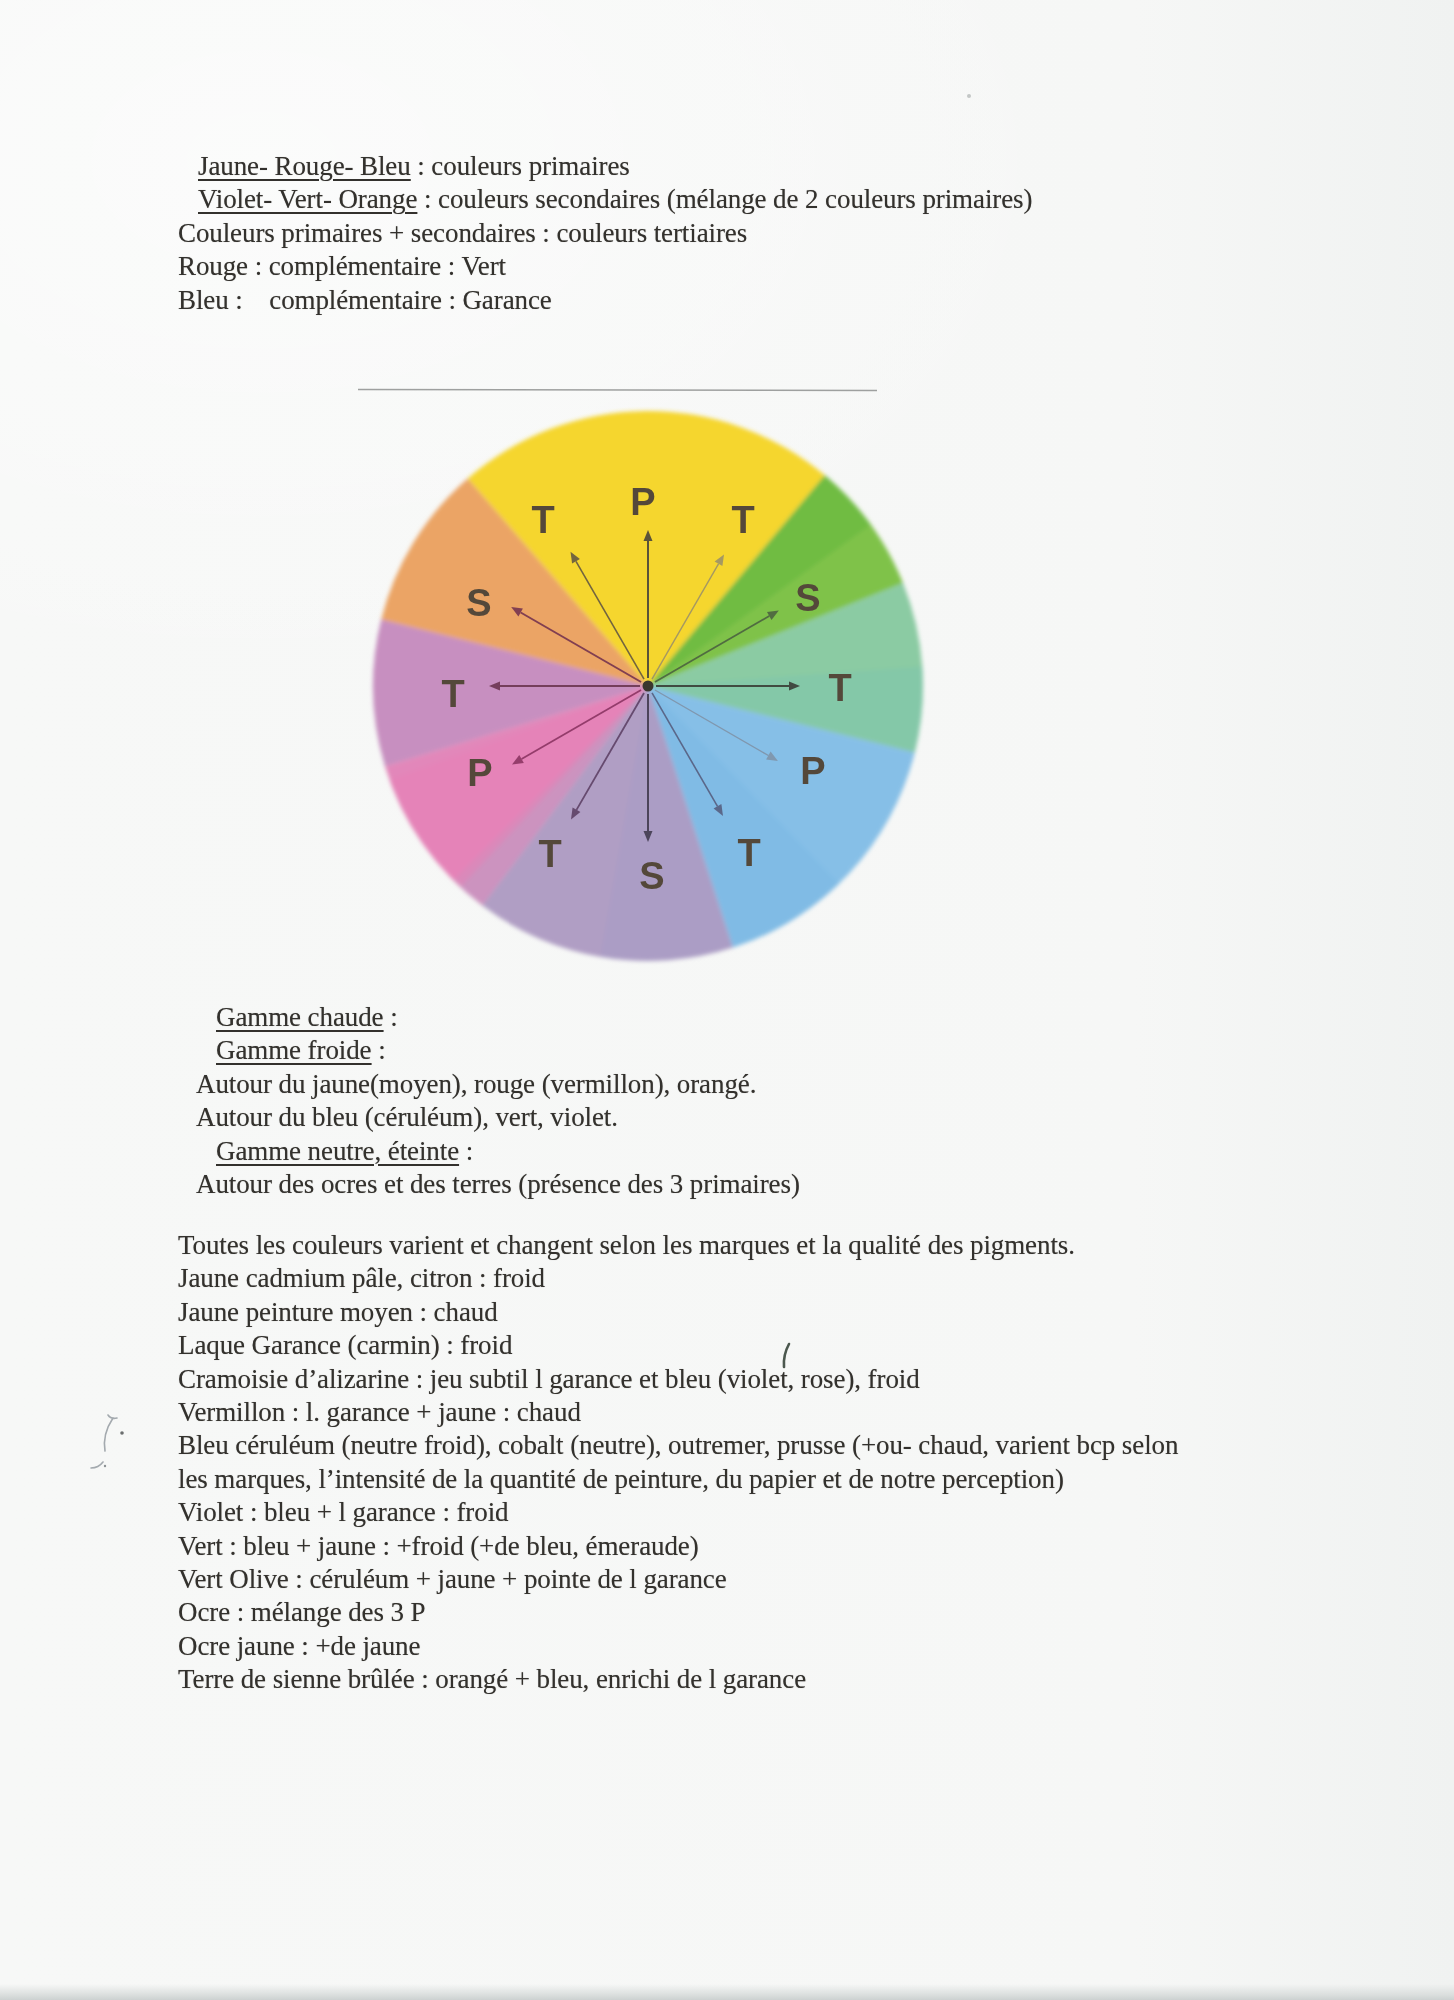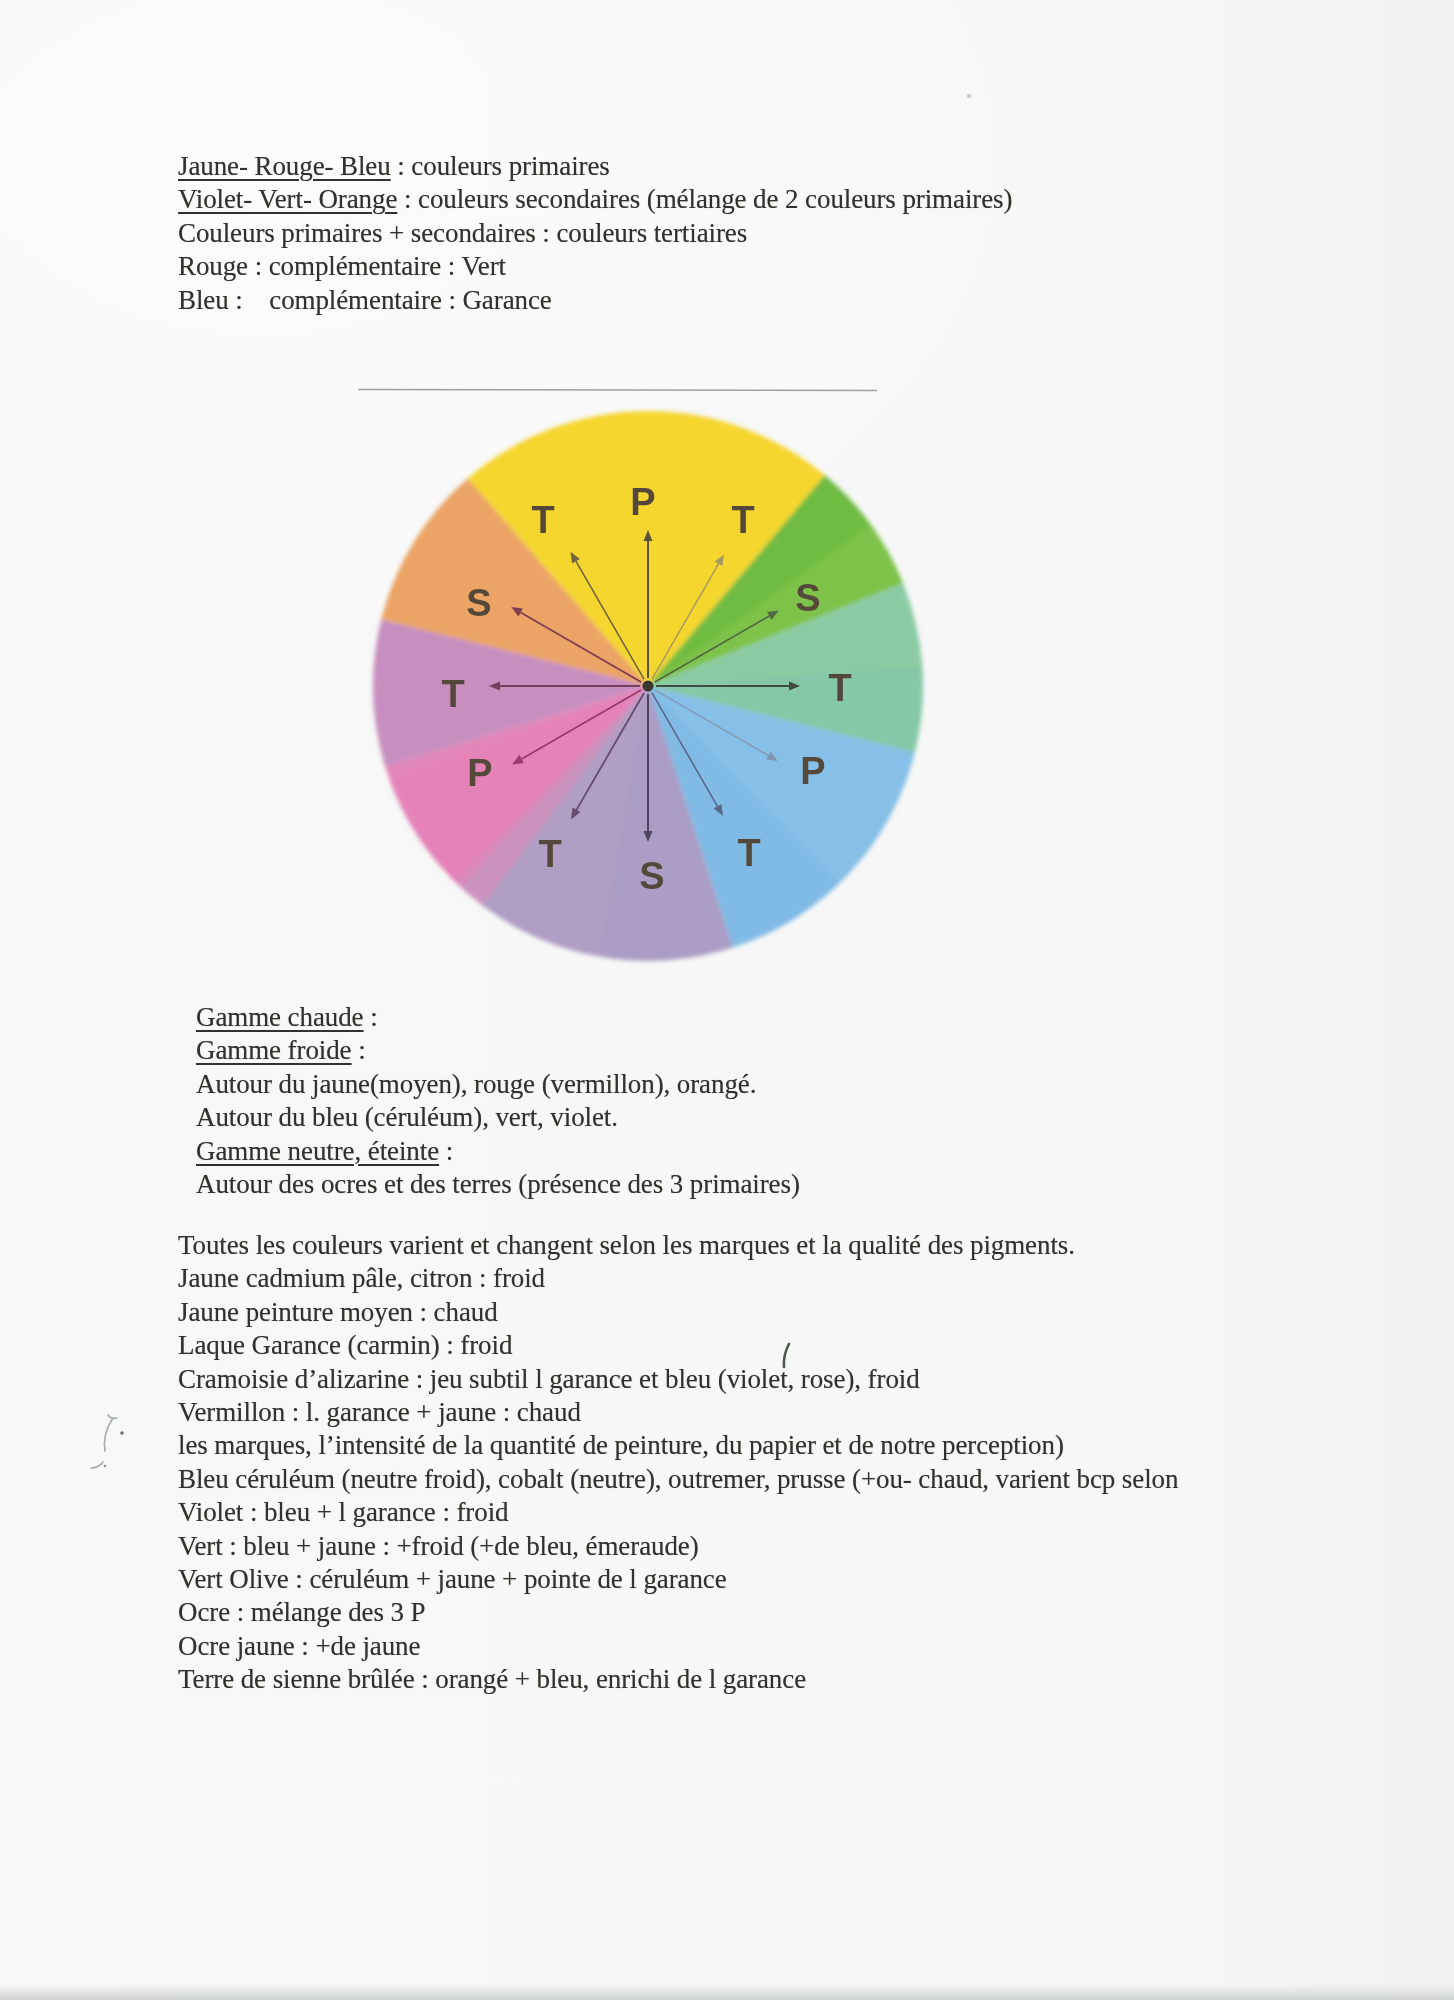--- a/index.html
+++ b/index.html
@@ -20,20 +20,21 @@
     font-size:27px;
     line-height:33.4px;
     letter-spacing:-0.1px;
     text-shadow:0 0 0.8px rgba(55,53,48,.45);
   }
   .tline{white-space:pre;}
   .tline .u{
     text-decoration:underline;
     text-decoration-thickness:2px;
     text-underline-offset:4px;
+    margin-left:20px;
   }
   .bottom-edge{
     position:absolute;left:0;bottom:0;width:100%;height:16px;
     background:linear-gradient(180deg, rgba(214,218,218,0) 0%, #dadedd 70%, #ccd1d1 100%);
   }
 </style>
 </head>
 <body>
 
 <div class="page">
@@ -126,22 +127,22 @@
         <div class="tline"><span class="u">Gamme neutre, éteinte</span><span> :</span></div>
         <div class="tline"><span>Autour des ocres et des terres (présence des 3 primaires)</span></div>
       </div>
       <div class="tblock" style="left: 178px; top: 1229px;">
         <div class="tline"><span>Toutes les couleurs varient et changent selon les marques et la qualité des pigments.</span></div>
         <div class="tline"><span>Jaune cadmium pâle, citron : froid</span></div>
         <div class="tline"><span>Jaune peinture moyen : chaud</span></div>
         <div class="tline"><span>Laque Garance (carmin) : froid</span></div>
         <div class="tline"><span>Cramoisie d’alizarine : jeu subtil l garance et bleu (violet, rose), froid</span></div>
         <div class="tline"><span>Vermillon : l. garance + jaune : chaud</span></div>
+        <div class="tline"><span>Bleu céruléum (neutre froid), cobalt (neutre), outremer, prusse (+ou- chaud, varient bcp selon</span></div>
         <div class="tline"><span>les marques, l’intensité de la quantité de peinture, du papier et de notre perception)</span></div>
-        <div class="tline"><span>Bleu céruléum (neutre froid), cobalt (neutre), outremer, prusse (+ou- chaud, varient bcp selon</span></div>
         <div class="tline"><span>Violet : bleu + l garance : froid</span></div>
         <div class="tline"><span>Vert : bleu + jaune : +froid (+de bleu, émeraude)</span></div>
         <div class="tline"><span>Vert Olive : céruléum + jaune + pointe de l garance</span></div>
         <div class="tline"><span>Ocre : mélange des 3 P</span></div>
         <div class="tline"><span>Ocre jaune : +de jaune</span></div>
         <div class="tline"><span>Terre de sienne brûlée : orangé + bleu, enrichi de l garance</span></div>
       </div>
     </div>
 
   <div class="bottom-edge"></div>

